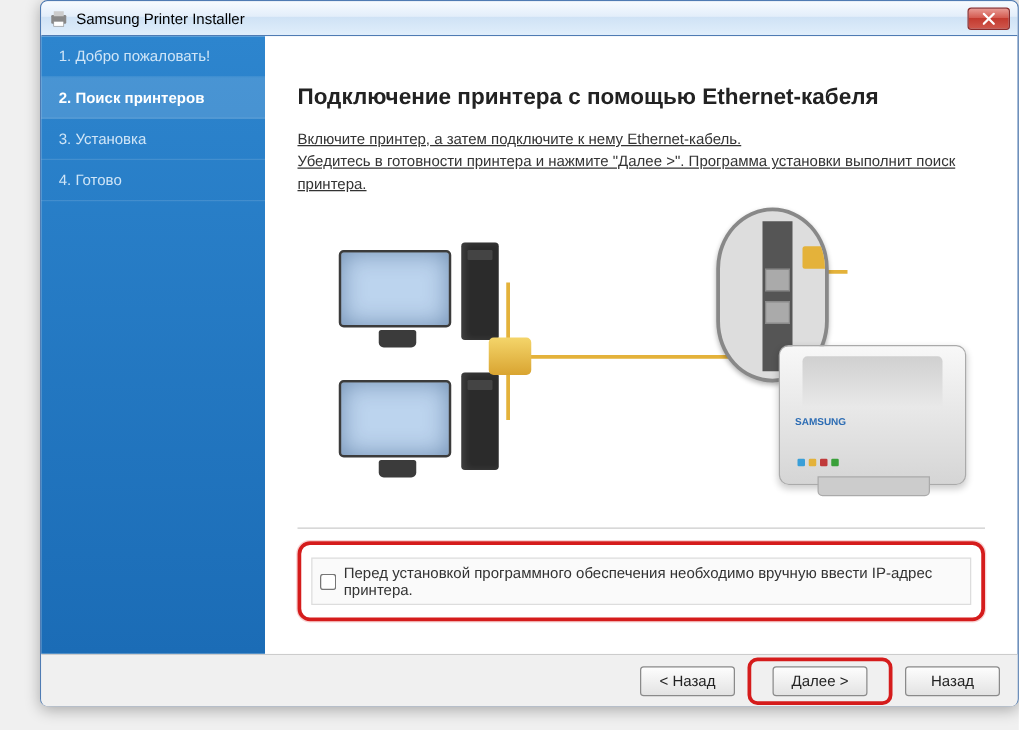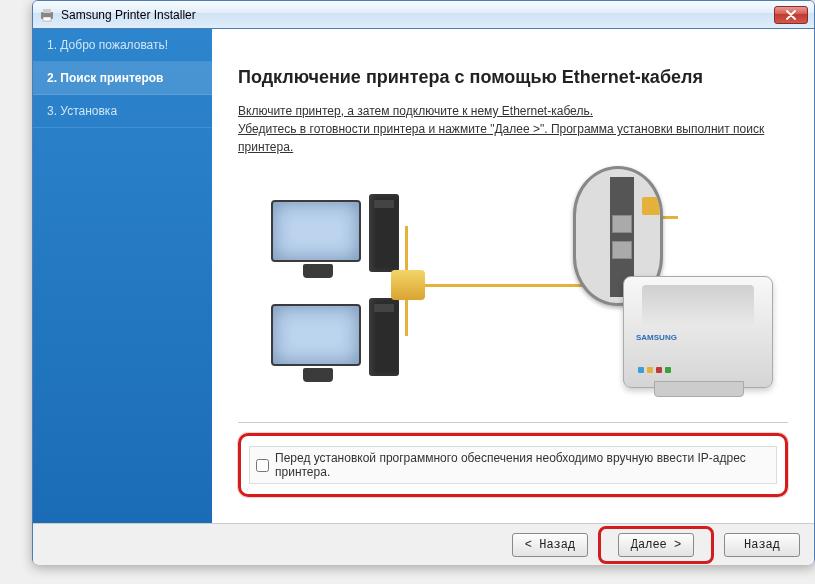--- a/index.html
+++ b/index.html
@@ -120,21 +120,21 @@
 }
 
 .footer {
   height: 42px; border-top: 1px solid #ccc; display:flex; align-items:center;
   justify-content:flex-end; gap:10px; padding: 0 14px; background:#f0f0f0;
   border-radius: 0 0 5px 5px;
 }
 .win-btn {
   min-width: 76px; height: 24px; font-size: 12px; color:#222;
   background: linear-gradient(#fdfdfd,#e3e3e3); border:1px solid #8a8a8a;
-  border-radius:3px; cursor:pointer; padding: 0 10px; font-family: Liberation Mono, monospace;
+  border-radius:3px; cursor:pointer; padding: 0 10px;
 }
 .next-wrap {
   border: 3px solid #d51c1c; border-radius: 8px; padding: 4px 17px;
   display:flex; align-items:center;
 }
 </style>
 </head>
 <body>
 
 <div class="window">
@@ -157,20 +157,23 @@
 
     <div class="sidebar">
       <div class="step">
         <span>1. Добро пожаловать!</span>
       </div>
       <div class="step active">
         <span>2. Поиск принтеров</span>
       </div>
       <div class="step">
         <span>3. Установка</span>
+      </div>
+      <div class="step">
+        <span>4. Готово</span>
       </div>
     </div>
 
     <div class="main">
       <div class="heading">Подключение принтера с помощью Ethernet-кабеля</div>
       <div class="desc">
         <span>Включите принтер, а затем подключите к нему Ethernet-кабель.</span><br>
         <span>Убедитесь в готовности принтера и нажмите "Далее &gt;". Программа установки выполнит поиск принтера.</span>
       </div>
 

